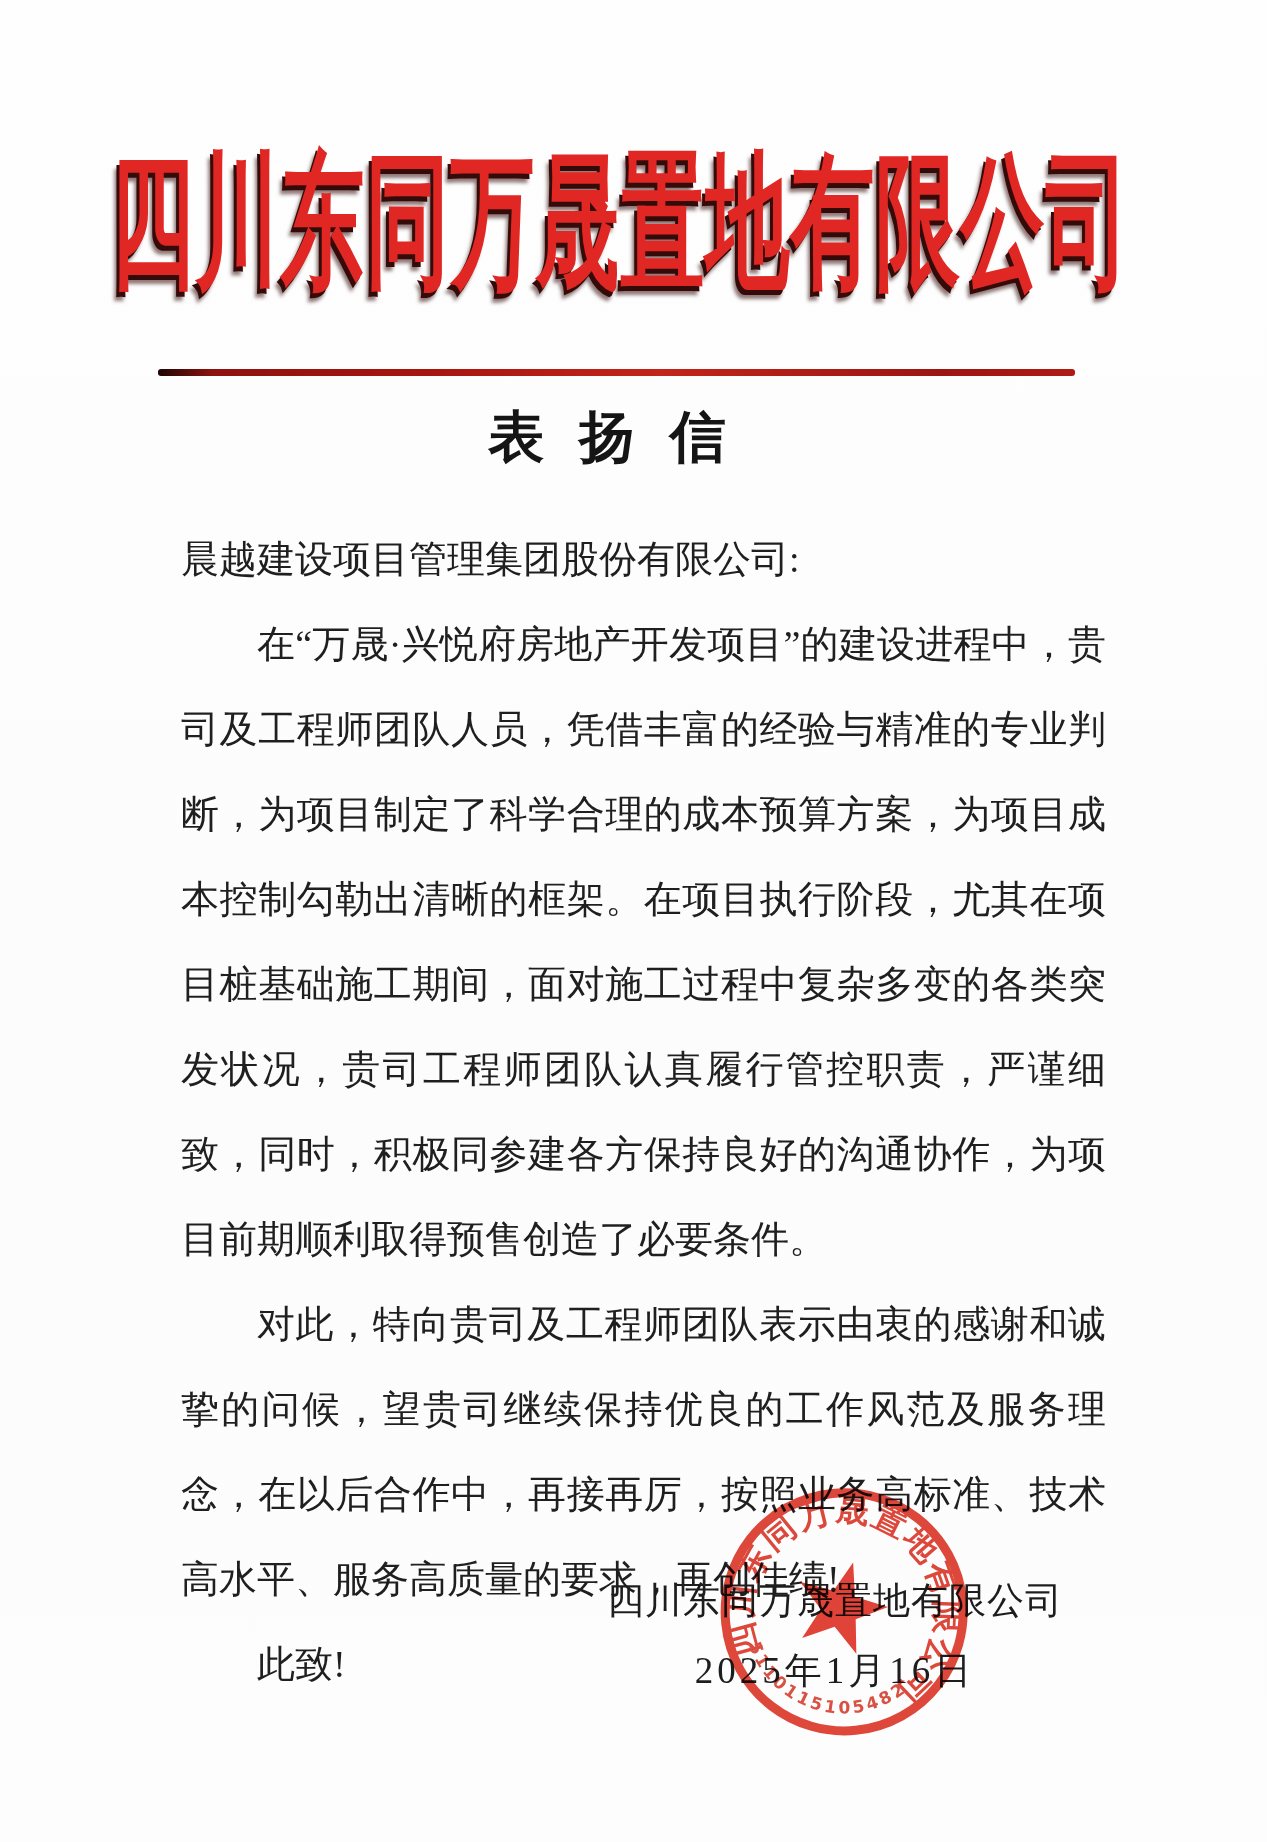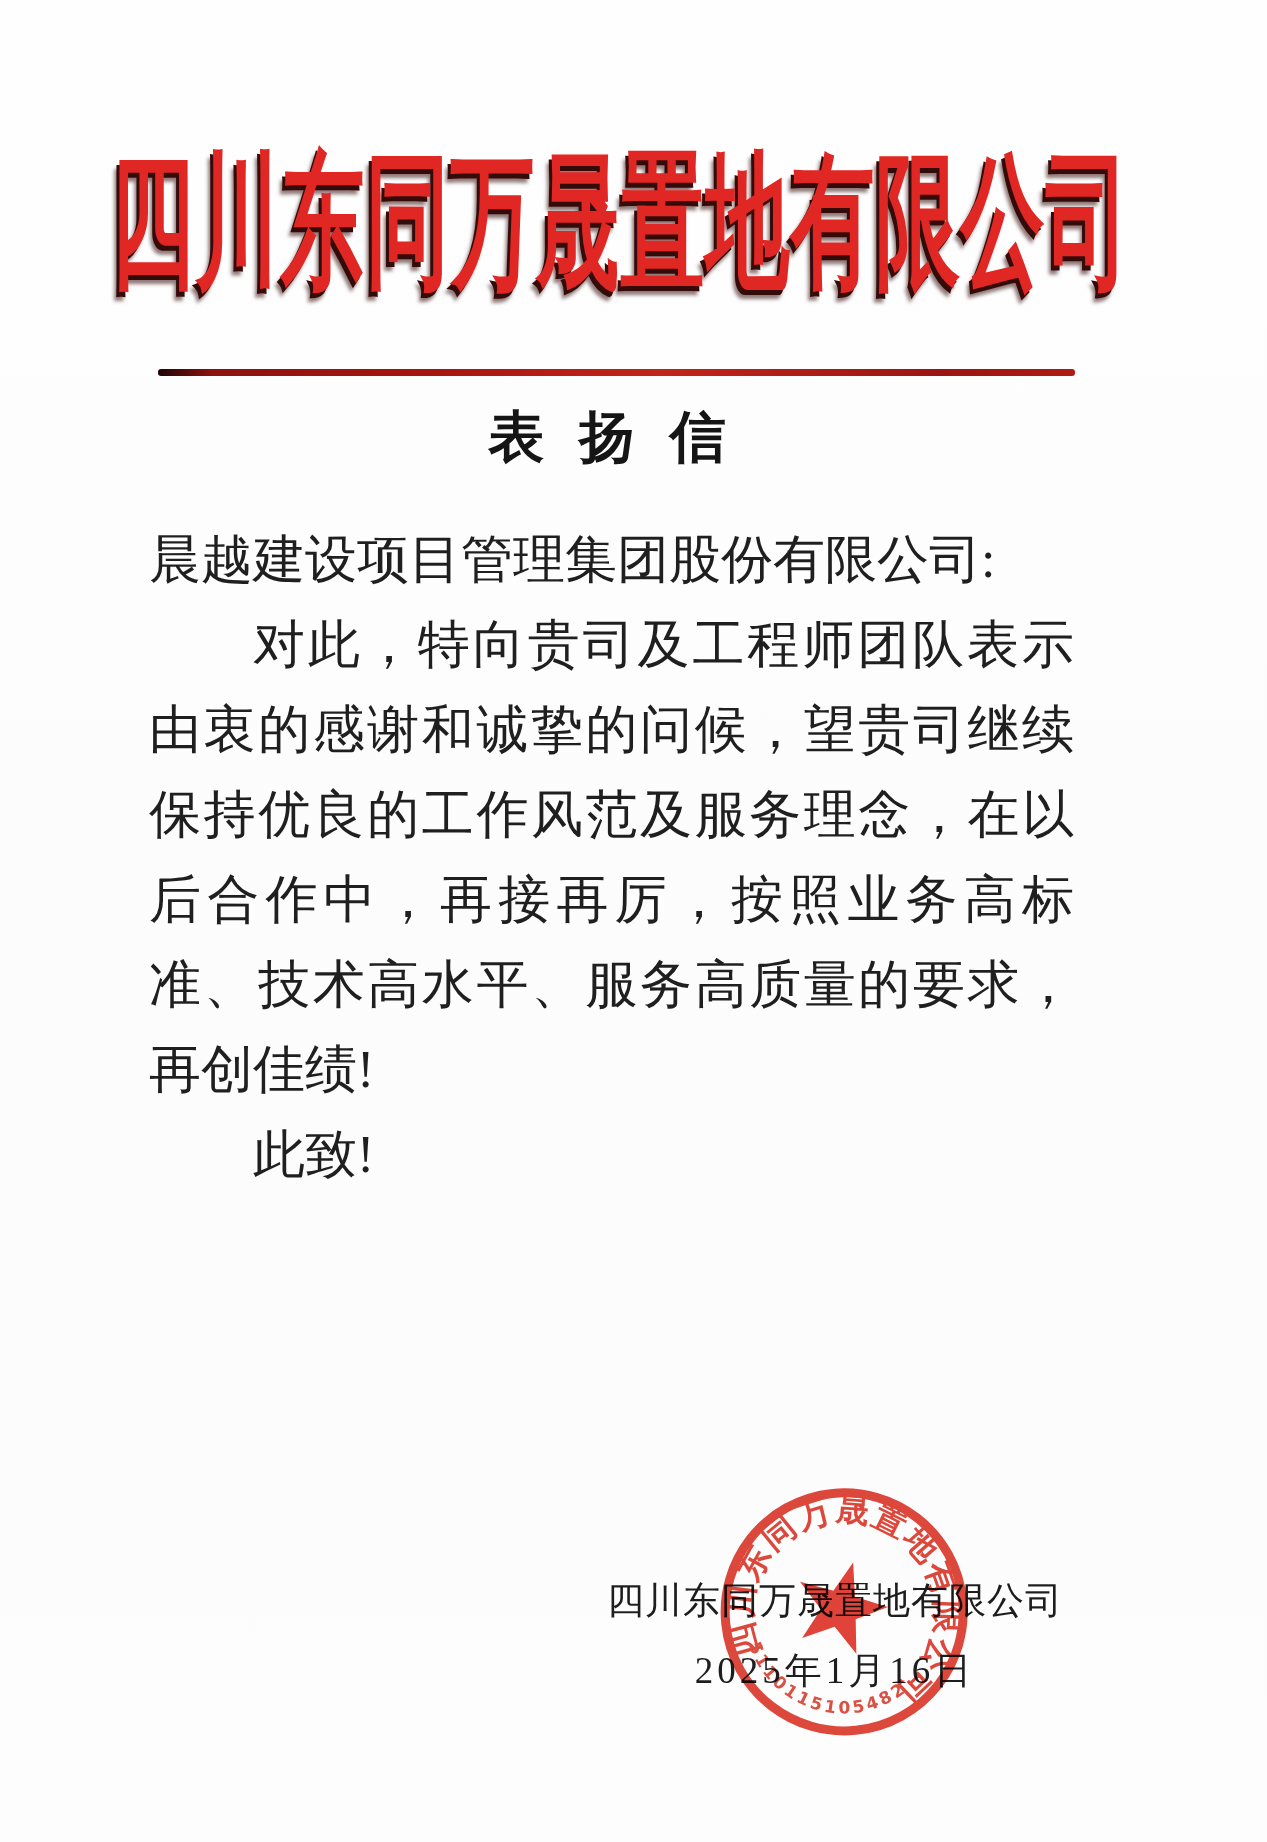--- a/index.html
+++ b/index.html
@@ -32,22 +32,22 @@
   .letter-title{
     position:absolute;top:400px;left:0;width:1214px;
     text-align:center;
     font-size:56px;font-weight:bold;color:#151515;
     letter-spacing:0.62em;text-indent:0.62em;
     font-family:"Liberation Serif","DejaVu Serif",serif;
   }
 
   
   .letter-body{
-    position:absolute;top:517px;left:149px;width:925px;
-    font-size:52px;line-height:85px;color:#1f1f1f;
+    position:absolute;top:517px;left:181px;width:925px;
+    font-size:38px;line-height:85px;color:#1f1f1f;
     text-align:justify;text-justify:inter-character;
   }
   .letter-body p{margin:0;}
   .letter-body p.indent{text-indent:2em;}
 
   
   .sig-block{position:absolute;left:0;top:0;width:1267px;}
   .signature{
     position:absolute;top:1576px;left:540px;width:590px;
     font-size:37px;color:#1d1d1d;text-align:center;letter-spacing:1px;
@@ -70,20 +70,21 @@
 
   <div class="letterhead">
     <div class="letterhead-text">四川东同万晟置地有限公司</div>
   </div>
   <div class="red-rule"></div>
 
   <div class="letter-title">表扬信</div>
 
   <div class="letter-body">
     <p>晨越建设项目管理集团股份有限公司:</p>
+    <p class="indent">在“万晟·兴悦府房地产开发项目”的建设进程中，贵司及工程师团队人员，凭借丰富的经验与精准的专业判断，为项目制定了科学合理的成本预算方案，为项目成本控制勾勒出清晰的框架。在项目执行阶段，尤其在项目桩基础施工期间，面对施工过程中复杂多变的各类突发状况，贵司工程师团队认真履行管控职责，严谨细致，同时，积极同参建各方保持良好的沟通协作，为项目前期顺利取得预售创造了必要条件。</p>
     <p class="indent">对此，特向贵司及工程师团队表示由衷的感谢和诚挚的问候，望贵司继续保持优良的工作风范及服务理念，在以后合作中，再接再厉，按照业务高标准、技术高水平、服务高质量的要求，再创佳绩!</p>
     <p class="indent">此致!</p>
   </div>
 
   <div class="sig-block">
     <div class="signature">四川东同万晟置地有限公司</div>
     <div class="letter-date">2025年1月16日</div>
   </div>
 
   <svg class="seal" viewBox="-131 -131 262 272">

